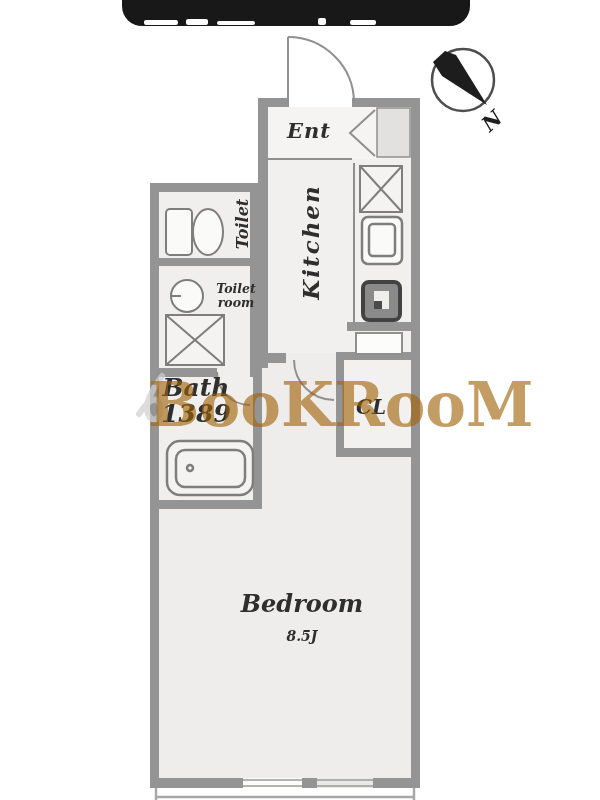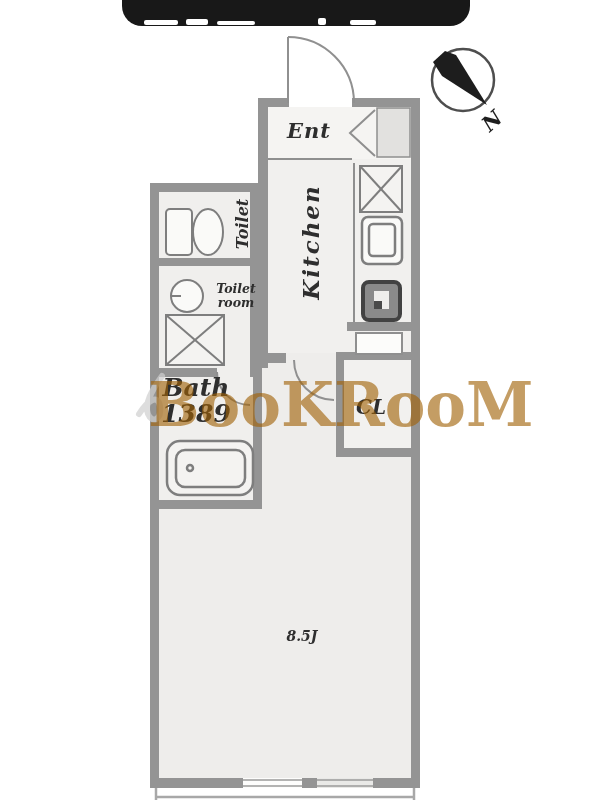--- a/index.html
+++ b/index.html
@@ -165,18 +165,18 @@
 
     <path d="M162,376 C152,390 144,404 148,414 C152,424 162,420 160,406 C158,394 148,400 139,414" fill="none" stroke="#cfcfcf" stroke-width="6" stroke-linecap="round" opacity="0.7"></path>
   </svg>
 
   <div class="lbl lbl-ent" style="left:309px;top:131px;">Ent</div>
   <div class="lbl rot lbl-kitchen" style="left:311px;top:242px;">Kitchen</div>
   <div class="lbl rot lbl-toilet" style="left:243px;top:224px;">Toilet</div>
   <div class="lbl lbl-powder" style="left:236px;top:296px;"><span>Toilet</span><br><span>room</span></div>
   <div class="lbl lbl-bath" style="left:196px;top:401px;"><span>Bath</span><br><span>1389</span></div>
   <div class="lbl lbl-cl" style="left:371px;top:407px;">CL</div>
-  <div class="lbl lbl-bedroom" style="left:302px;top:618px;"><br><span class="sub">8.5J</span></div>
+  <div class="lbl lbl-bedroom" style="left:302px;top:618px;"><span>Bedroom</span><br><span class="sub">8.5J</span></div>
   <div class="lbl lbl-n" style="left:492px;top:121px;">N</div>
 
   <div class="watermark">BooKRooM</div>
 
 </div>
 
 </body></html>

